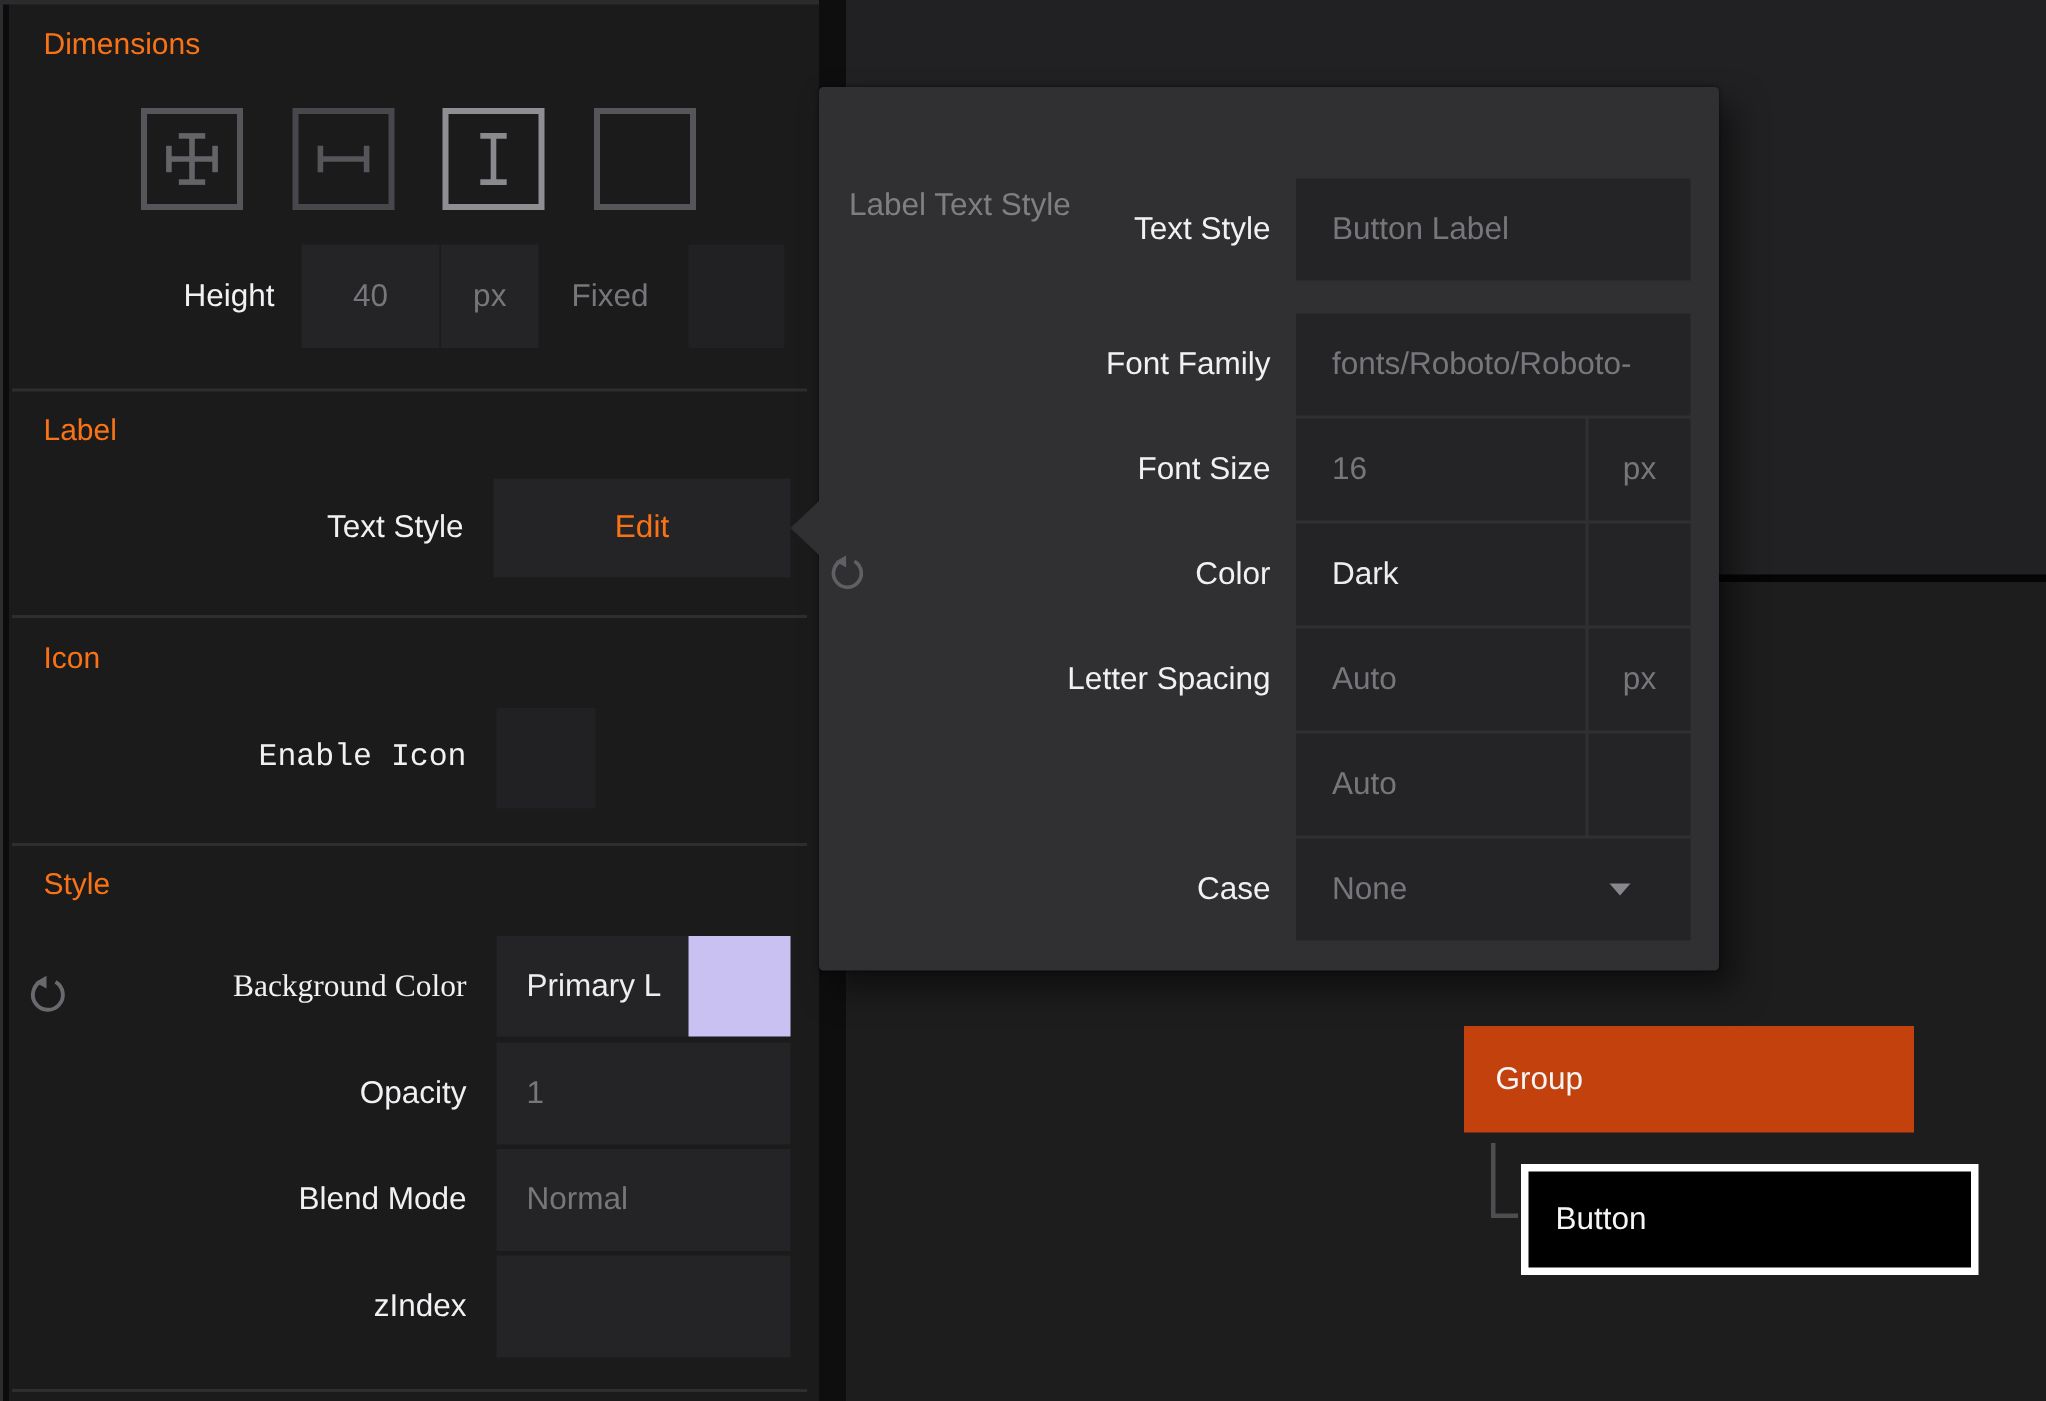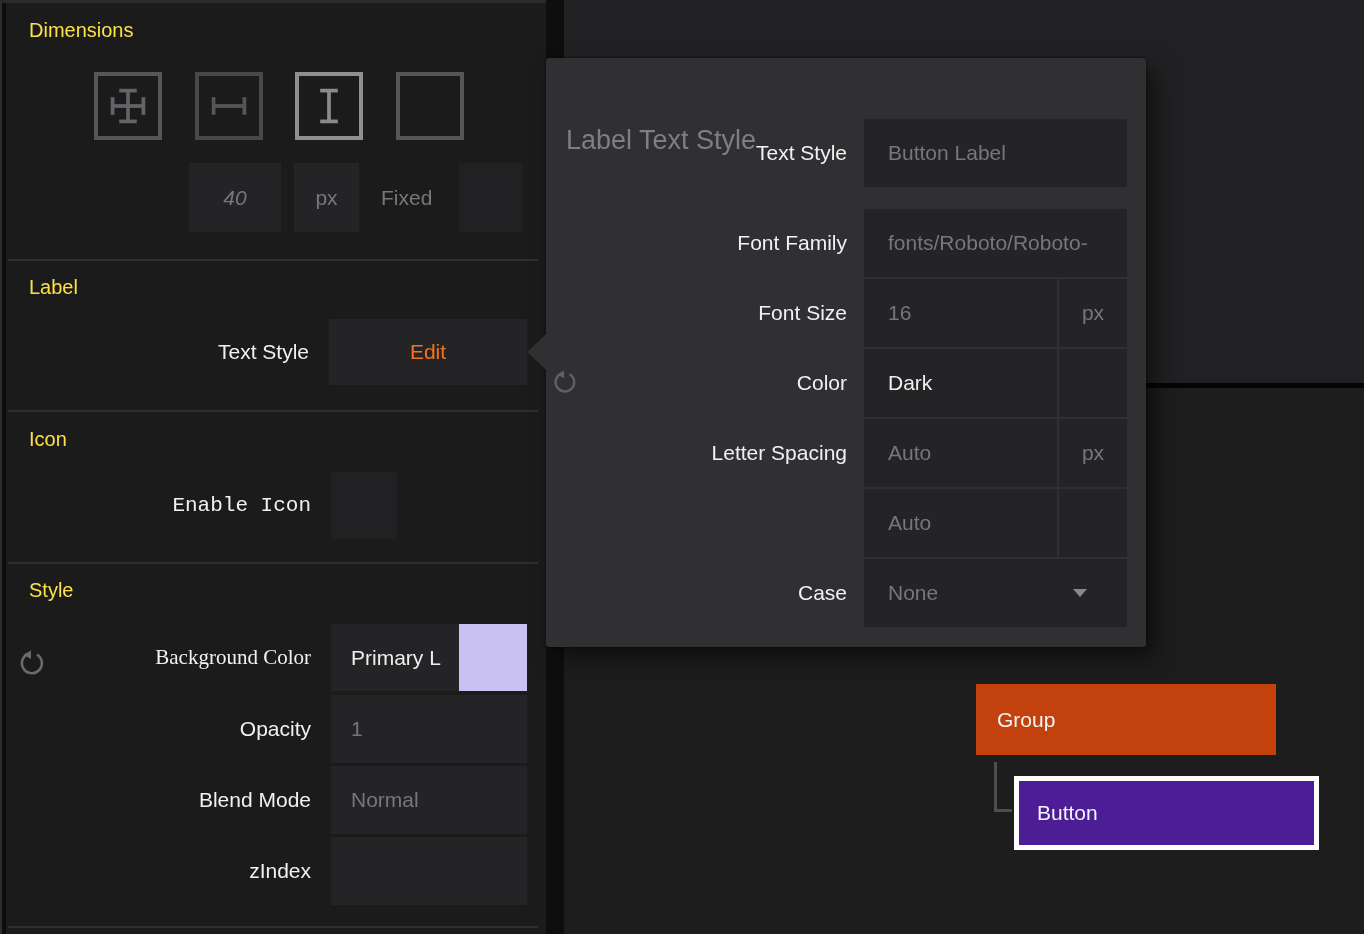--- a/index.html
+++ b/index.html
@@ -24,21 +24,21 @@
   .button-node{left:5px;top:5px;width:295px;height:64px;background:#4f7496;
     position:absolute;display:flex;align-items:center;padding-left:18px;box-sizing:border-box;}
 
   
   .left-panel{left:0;top:0;width:546px;height:934px;background:#1b1b1c;}
   .edge-light{left:0;top:0;width:2px;height:934px;background:#2e2e30;}
   .edge-dark{left:2px;top:0;width:4px;height:934px;background:#0c0c0d;}
   .top-strip{left:0;top:0;width:546px;height:3px;background:#2b2b2d;}
   .divider{left:8px;width:530px;height:2px;background:#2e2e30;}
 
-  .section-title{color:#fde047;font-size:20px;}
+  .section-title{color:#f97316;font-size:20px;}
   .row-label{color:#f1f1f3;font-size:21px;white-space:nowrap;}
   .right-align{text-align:right;}
   .box{background:#242427;}
   .checkbox{background:#212124;}
   .field{display:flex;align-items:center;overflow:hidden;}
   .field .pad{padding-left:20px;font-size:21px;white-space:nowrap;}
   .center-text{justify-content:center;}
   .val-gray{color:#77777b;font-size:21px;}
   .val-white{color:#eeeeef;font-size:21px;}
 
@@ -53,41 +53,41 @@
   .swatch{left:459px;top:624px;width:68px;height:67px;}
   .caret{width:0;height:0;border-left:7px solid transparent;border-right:7px solid transparent;
     border-top:8px solid #88888c;}
 
   
   .popup{left:546px;top:58px;width:600px;height:589px;background:#303033;border-radius:3px;
     box-shadow:10px 12px 22px rgba(0,0,0,.5),0 0 3px rgba(0,0,0,.55);z-index:10;}
   .popup-tail{position:absolute;left:-19px;top:276px;width:0;height:0;
     border-top:18px solid transparent;border-bottom:18px solid transparent;
     border-right:19px solid #303033;}
-  .popup-title{position:absolute;left:20px;top:67px;color:#7f7f82;font-size:27px;}
+  .popup-title{position:absolute;left:20px;top:67px;color:#7f7f82;font-size:21px;}
   .p-label{position:absolute;width:301px;left:0;text-align:right;color:#f1f1f3;
     font-size:21px;white-space:nowrap;}
   .p-box{position:absolute;background:#242427;box-sizing:border-box;}
   .reset-icon{background:transparent;border:none;padding:0;}
 </style>
 </head>
 <body>
 
 <div class="screen">
 
   <div class="abs canvas-top"></div>
   <div class="abs canvas-divider"></div>
 
   <div class="abs group-node" style="background: #c2410c;">
     <span class="node-label">Group</span>
   </div>
   <div class="abs tree-v"></div>
   <div class="abs tree-h"></div>
   <div class="abs button-frame">
-    <div class="button-node" style="background: #4c1d95; align-items: center;">
+    <div class="button-node" style="background: #000000; align-items: center;">
       <span class="node-label">Button</span>
     </div>
   </div>
 
   <div class="abs gutter"></div>
 
   <div class="abs left-panel">
     <div class="abs edge-light"></div>
     <div class="abs edge-dark"></div>
     <div class="abs top-strip"></div>
@@ -119,21 +119,22 @@
       <svg width="44" height="44" viewBox="0 0 40 40">
         <g stroke="#8a8a8e" stroke-width="3.4" fill="none">
           <line x1="20" y1="6" x2="20" y2="34"></line>
             <line x1="12" y1="6" x2="28" y2="6"></line>
             <line x1="12" y1="34" x2="28" y2="34"></line>
         </g>
       </svg>
     </button>
     <button class="abs dim-btn" style="left:396px;top:72px;"></button>
 
-    <div class="abs box field center-text" style="left:189px;top:163px;width:92px;height:69px;font-style:italic;">
+    <div class="abs row-label right-align" style="left:0;top:163px;width:183px;line-height:69px;">Height</div>
+    <div class="abs box field center-text" style="left:201px;top:163px;width:92px;height:69px;">
       <span class="val-gray">40</span>
     </div>
     <div class="abs box field center-text" style="left:294px;top:163px;width:65px;height:69px;">
       <span class="val-gray">px</span>
     </div>
     <div class="abs val-gray" style="left:381px;top:163px;line-height:69px;">Fixed</div>
     <div class="abs checkbox" style="left:459px;top:163px;width:64px;height:69px;"></div>
 
     <div class="abs divider" style="top:259px;"></div>
 

